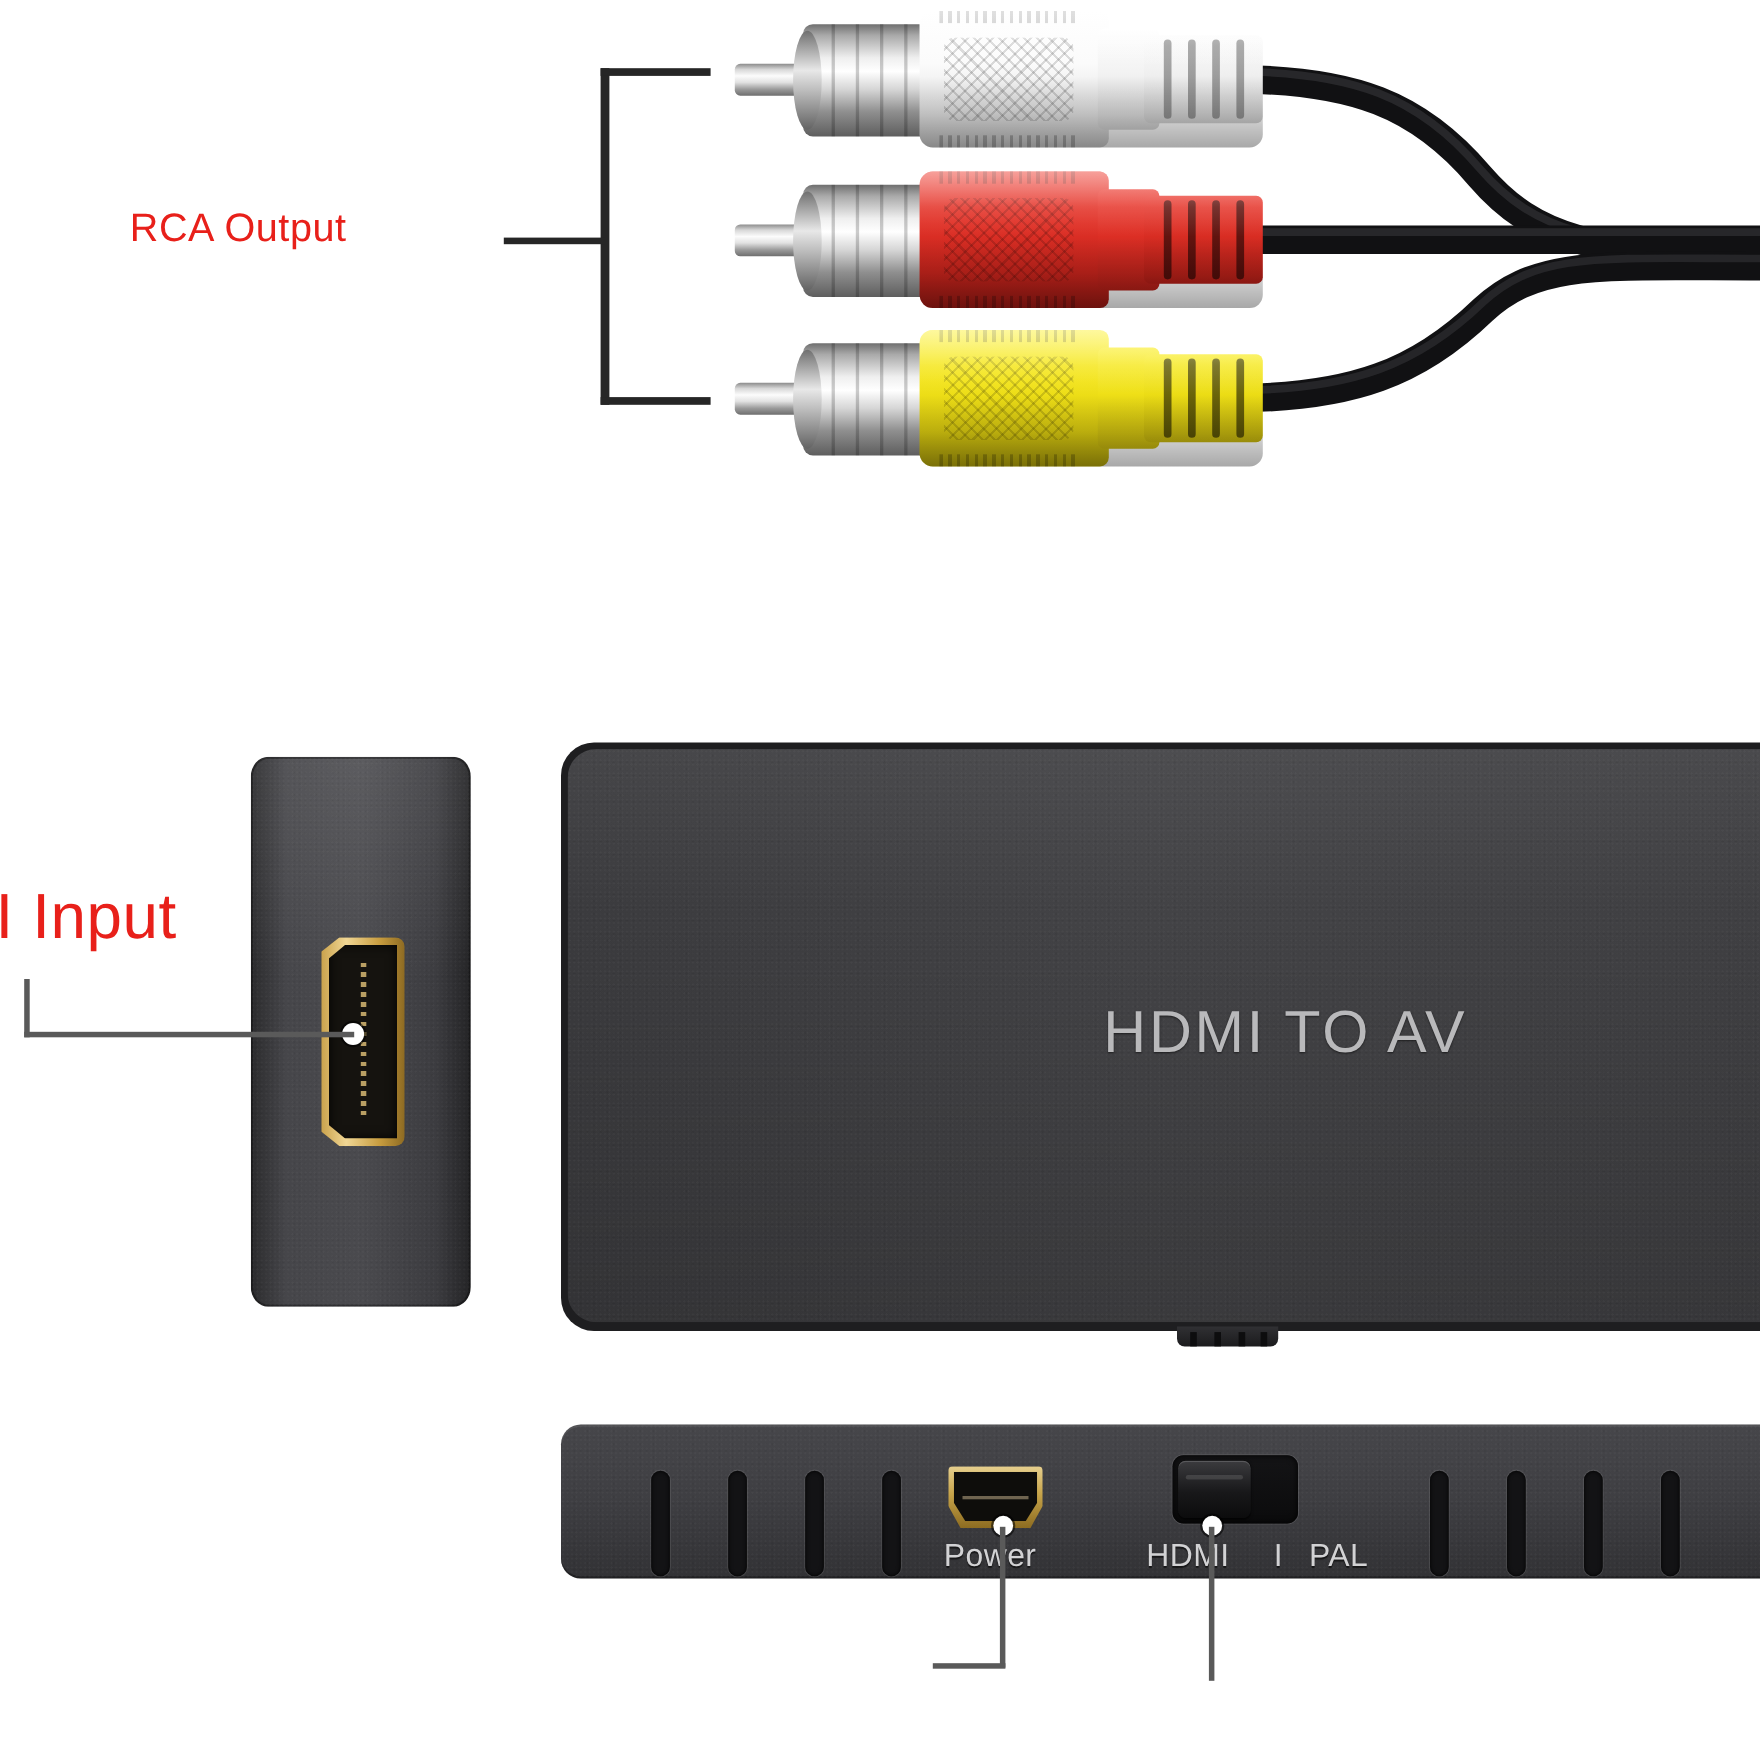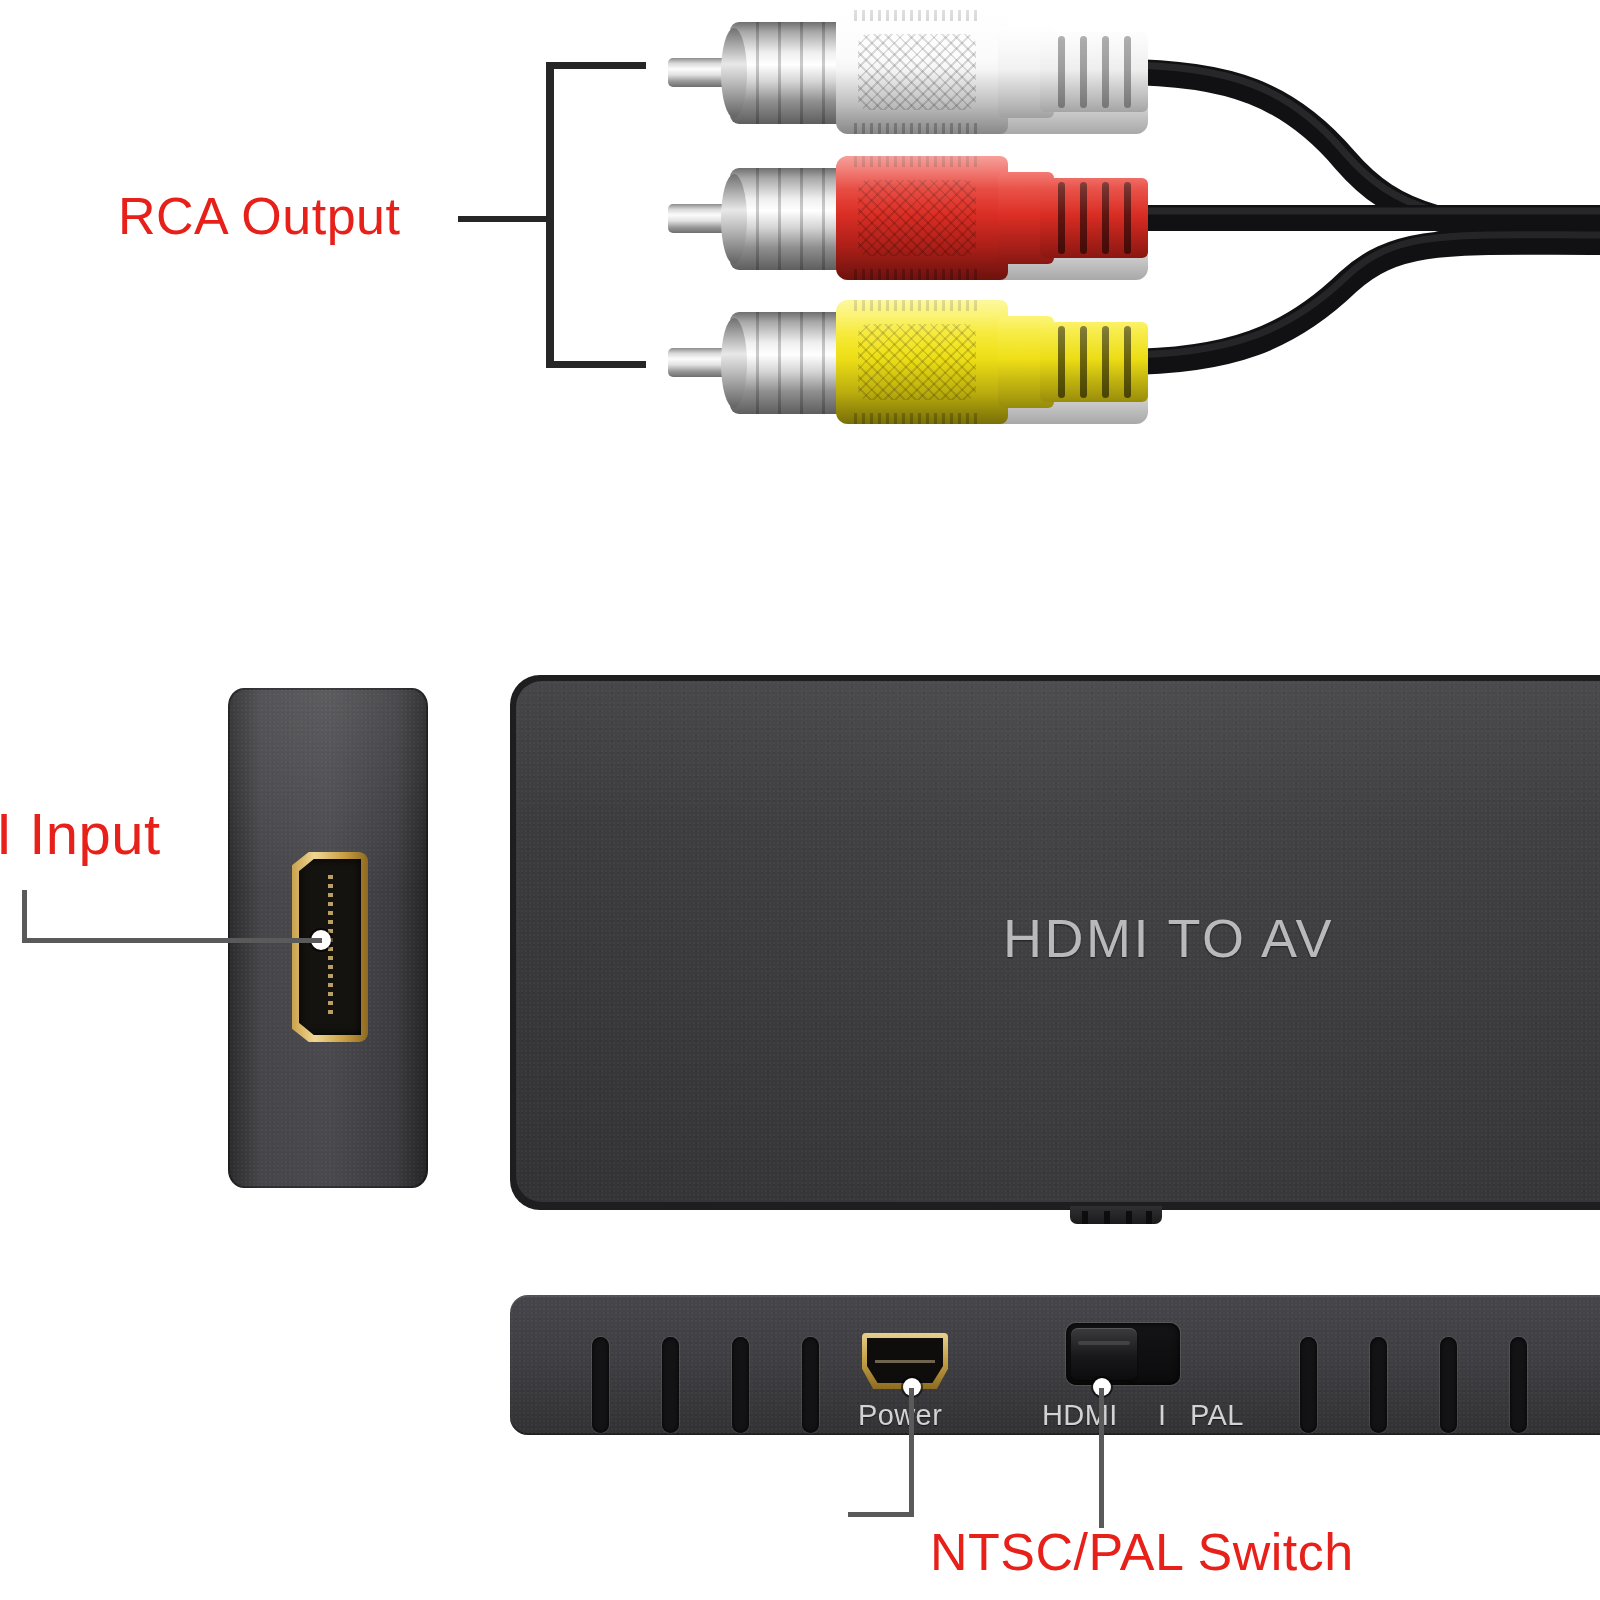--- a/index.html
+++ b/index.html
@@ -197,21 +197,21 @@
       <span class="rib" style="left:62px"></span>
         <span class="rib" style="left:84px"></span>
     </div>
     <div class="shade"></div>
   </div>
 
   <div class="line-dark" style="left:546px;top:62px;width:8px;height:306px;"></div>
   <div class="line-dark" style="left:546px;top:62px;width:100px;height:7px;"></div>
   <div class="line-dark" style="left:546px;top:361px;width:100px;height:7px;"></div>
   <div class="line-dark" style="left:458px;top:216px;width:92px;height:6px;"></div>
-  <div class="lbl-red" style="left:118px;top:186px;font-size:52px;">RCA Output</div>
+  <div class="lbl-red" style="left:118px;top:186px;font-size:36px;">RCA Output</div>
 
   <div class="hdmi-block">
     <div class="shell"></div>
     <div class="hdmi-port">
       <div class="bezel"></div>
       <div class="cavity">
           <div class="pins"></div>
         </div>
     </div>
   </div>
@@ -264,15 +264,14 @@
     <div class="vent" style="left:1000px;top:42px;"></div>
   </div>
 
   <div class="dot" style="left:903px;top:1378px;width:18px;height:18px;"></div>
   <div class="dot" style="left:1093px;top:1378px;width:18px;height:18px;"></div>
 
   <div class="line-grey" style="left:909px;top:1388px;width:5px;height:128px;"></div>
   <div class="line-grey" style="left:848px;top:1512px;width:66px;height:5px;"></div>
 
   <div class="line-grey" style="left:1099px;top:1388px;width:5px;height:140px;"></div>
-  <div class="lbl-red" style="left:930px;top:1522px;font-size:52px;">NTSC/PAL Switch</div>
 
 </div>
 
 </body></html>

